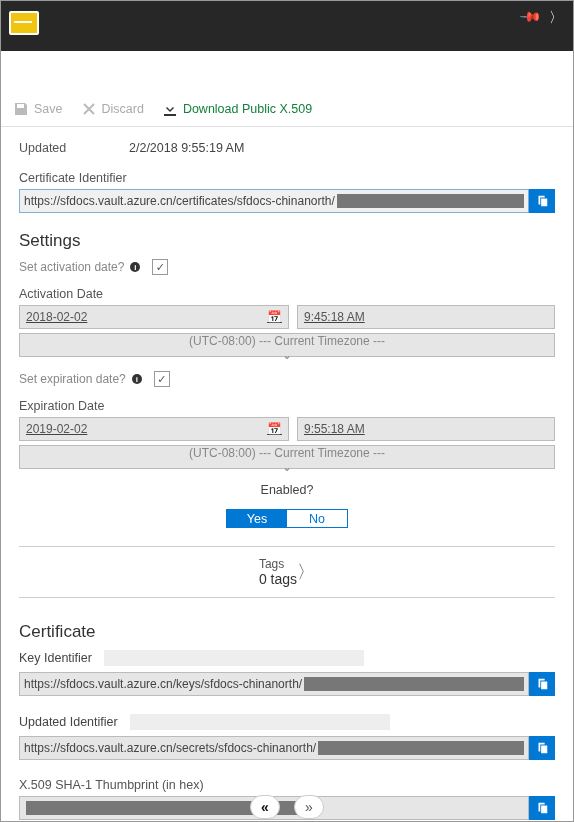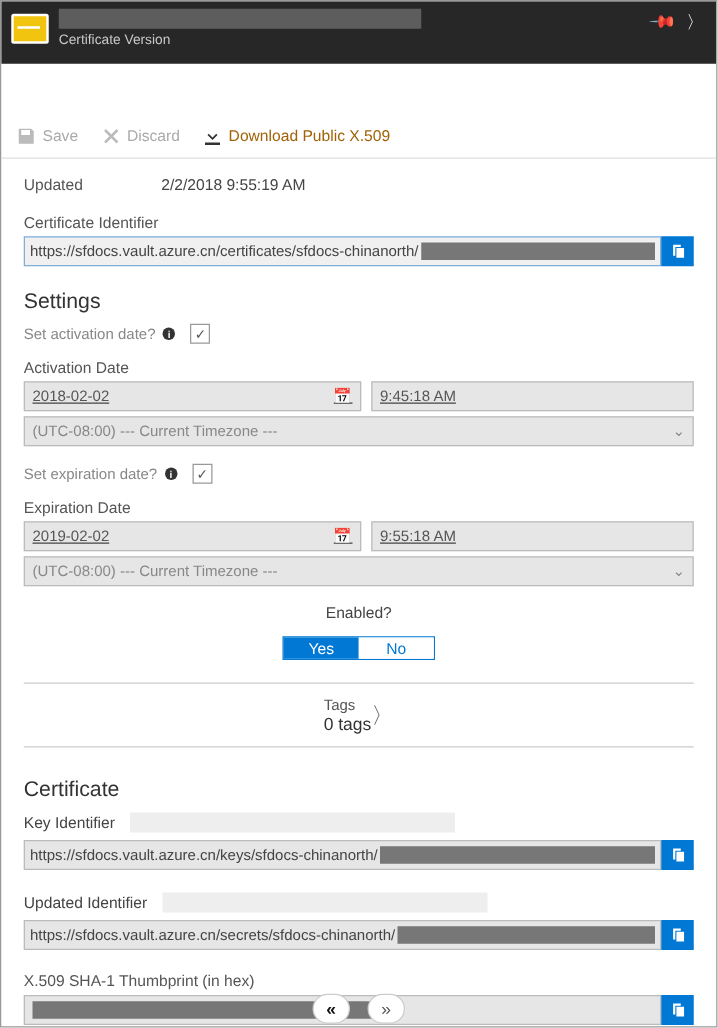--- a/index.html
+++ b/index.html
@@ -7,66 +7,62 @@
   .header { background: #272727; color: #fff; height: 50px; display: flex; align-items: flex-start; padding: 6px 8px 0 8px; position: relative; }
   .header-icon { width: 30px; height: 24px; background: #f1c40f; border: 2px solid #fff; border-radius: 2px; margin-top: 4px; margin-right: 8px; position: relative; }
   .header-icon::after { content:""; position:absolute; left:3px; top:8px; width:18px; height:2px; background:#fff; }
   .header-title-block { flex: 1; }
   .header-title { background: #5d5d5d; height: 16px; width: 290px; margin-bottom: 3px; }
   .header-subtitle { font-size: 11px; color: #c8c8c8; }
   .header-pin, .header-arrow { color: #fff; font-size: 14px; position: absolute; top: 8px; cursor: pointer; }
   .header-pin { right: 34px; transform: rotate(45deg); }
   .header-arrow { right: 10px; }
   .toolbar { display: flex; align-items: center; height: 36px; border-bottom: 1px solid #e0e0e0; padding: 0 12px; gap: 18px; font-size: 12.5px; margin-top: 40px; }
-  .toolbar-item { display: flex; align-items: center; gap: 5px; color: #a16207; }
+  .toolbar-item { display: flex; align-items: center; gap: 5px; color: #15803d; }
   .toolbar-item.disabled { color: #aaa; }
   .toolbar-item svg { width: 16px; height: 16px; }
   .content { padding: 14px 18px 60px 18px; font-size: 12.5px; color: #444; height: calc(100% - 86px); overflow: hidden; }
   .row { display: flex; margin-bottom: 16px; }
   .row .lbl { width: 110px; color: #555; }
   .section-label { color: #555; margin-bottom: 4px; display: flex; align-items: center; gap: 4px; }
   .uri-row { display: flex; gap: 0; margin-bottom: 18px; }
   .uri-input { flex: 1; height: 24px; border: 1px solid #7faedb; background: #f0f0f0; font-size: 12px; padding: 0 4px; display: flex; align-items: center; white-space: nowrap; overflow: hidden; }
   .uri-input.noborder { border-color: #bbb; background: #e6e6e6; }
   .uri-input .redact { background: #777; height: 14px; display: inline-block; flex: 1; margin-left: 2px; }
   .copy-btn { width: 26px; height: 24px; background: #0078d4; display: flex; align-items: center; justify-content: center; cursor: pointer; }
   .copy-btn svg { width: 14px; height: 14px; fill: #fff; }
   h3.section { font-size: 17px; font-weight: 400; color: #333; margin: 8px 0 8px 0; }
   .sub-row { display: flex; align-items: center; gap: 6px; color: #888; font-size: 12px; margin-bottom: 12px; }
   .info-dot { width: 10px; height: 10px; border-radius: 50%; background: #333; color: #fff; font-size: 8px; display: inline-flex; align-items: center; justify-content: center; font-weight: bold; }
   .checkbox { width: 16px; height: 16px; border: 1px solid #999; display: inline-flex; align-items: center; justify-content: center; font-size: 11px; color: #555; margin-left: 6px; }
   .date-row { display: flex; gap: 8px; margin-bottom: 4px; text-decoration: underline; }
   .date-input { flex: 1; height: 24px; background: #e6e6e6; border: 1px solid #bbb; display: flex; align-items: center; justify-content: space-between; padding: 0 6px; font-size: 12px; color: #555; }
   .date-input.half { flex: 0 0 270px; }
   .date-input .cal { font-size: 12px; color: #333; }
-  .tz-row { height: 24px; background: #e6e6e6; border: 1px solid #bbb; display: flex; align-items: center; justify-content: space-between; padding: 0 6px; font-size: 12px; color: #888; margin-bottom: 14px; }
+  .tz-row { height: 24px; background: #e6e6e6; border: 1px solid #bbb; display: flex; align-items: center; justify-content: space-between; padding: 0 6px; font-size: 12px; color: #888; margin-bottom: 14px; flex-direction: column; }
   .enabled-row { display: flex; align-items: center; gap: 12px; margin: 6px 0 18px 0; flex-direction: column; }
   .toggle { display: flex; border: 1px solid #0078d4; height: 19px; }
   .toggle div { width: 60px; display: flex; align-items: center; justify-content: center; font-size: 12.5px; cursor: pointer; }
   .toggle .on { background: #0078d4; color: #fff; }
   .toggle .off { background: #fff; color: #0078d4; }
   .tags-row { border-top: 1px solid #ccc; border-bottom: 1px solid #ccc; padding: 10px 6px; display: flex; justify-content: center; align-items: center; margin-bottom: 24px; }
   .tags-row .left div:first-child { font-size: 12px; color: #555; }
   .tags-row .left div:last-child { font-size: 14px; color: #333; }
   .chevron { font-size: 18px; color: #666; }
   .inline-label { display: flex; align-items: center; gap: 12px; margin-bottom: 6px; }
   .inline-label .ghost { height: 16px; background: #eee; flex: 0 0 260px; }
   .pagers { position: absolute; bottom: 2px; left: 50%; transform: translateX(-50%); display: flex; gap: 14px; }
   .pager { width: 30px; height: 24px; border: 1px solid #ccc; border-radius: 12px; display: flex; align-items: center; justify-content: center; font-size: 14px; background: #fff; color: #555; }
   .pager.active { color: #111; font-weight: bold; }
 </style>
 </head>
 <body>
 
 <div class="header">
   <div class="header-icon"></div>
-  <div class="header-title-block">
-    <div class="header-title"></div>
-    <div class="header-subtitle">Certificate Version</div>
-  </div>
   <div class="header-pin">📌</div>
   <div class="header-arrow">〉</div>
 </div>
 
 <div class="toolbar">
   <div class="toolbar-item disabled">
     <svg viewBox="0 0 16 16">
         <path fill="#bbb" d="M2 2h10l2 2v10H2V2zm2 1v4h7V3H4zm1 7h6v3H5v-3z"></path>
       </svg>
     <span>Save</span>

